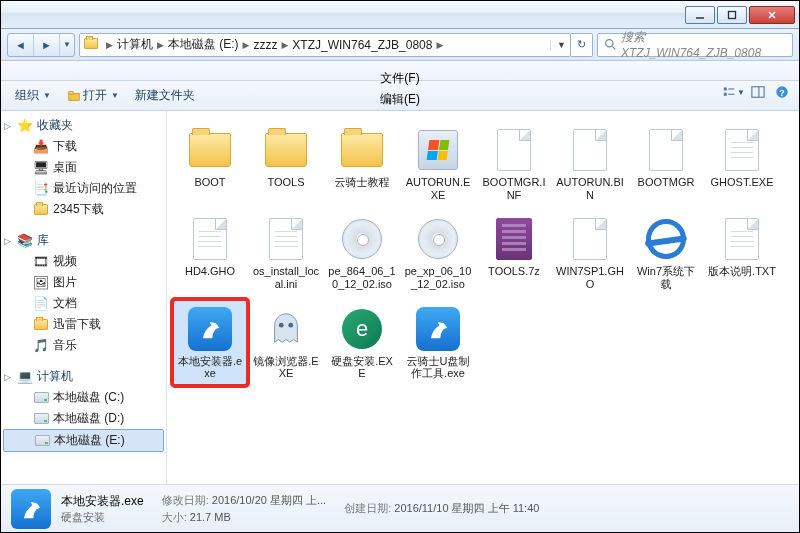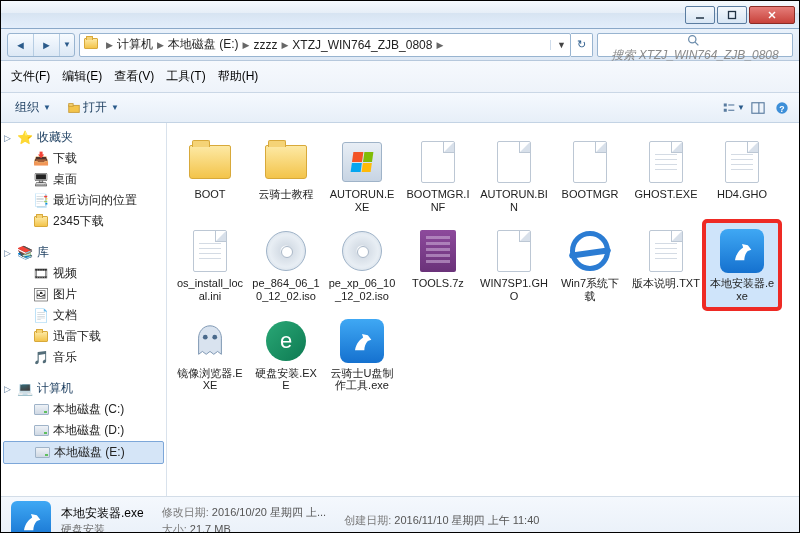--- a/index.html
+++ b/index.html
@@ -15,29 +15,29 @@
 
 .addrrow { height: 32px; background: linear-gradient(#eaf2fb, #dfe9f5); border-bottom: 1px solid #b6c8dc; display: flex; align-items: center; padding: 3px 6px; gap: 4px; }
 .navbtns { display: flex; background: linear-gradient(#f7fbff, #dce8f5); border: 1px solid #98b4d0; border-radius: 3px; height: 24px; overflow: hidden; }
 .navbtn { width: 26px; display: flex; align-items: center; justify-content: center; color: #2a5a8a; font-size: 11px; border-right: 1px solid #b6cde3; }
 .navbtn:last-child { border-right: none; width: 14px; font-size: 8px; }
 .addrbar { flex: 1; height: 24px; background: #fff; border: 1px solid #98b4d0; border-radius: 2px; display: flex; align-items: center; padding: 0 4px; font-size: 12px; color: #222; }
 .addrbar .crumb { display: flex; align-items: center; }
 .addrbar .sep { color: #666; padding: 0 4px; font-size: 9px; }
 .addr-dd { width: 16px; text-align: center; color: #444; font-size: 9px; border-left: 1px solid #cfdceb; margin-left: auto; padding-left: 6px; }
 .addr-ref { width: 22px; height: 24px; border: 1px solid #98b4d0; border-left: none; background: #fff; display: flex; align-items: center; justify-content: center; color: #2a5a8a; font-size: 11px; border-radius: 0 2px 2px 0; margin-left: -4px; }
-.searchbox { width: 196px; height: 24px; background: #fff; border: 1px solid #98b4d0; border-radius: 2px; display: flex; align-items: center; padding: 0 6px; font-size: 12px; color: #8a8a8a; font-style: italic; flex-direction: column; }
+.searchbox { width: 196px; height: 24px; background: #fff; border: 1px solid #98b4d0; border-radius: 2px; display: flex; align-items: center; padding: 0 6px; font-size: 12px; color: #8a8a8a; font-style: italic; }
 .searchbox svg { margin-right: 4px; flex-shrink: 0; }
 
 
-.menubar { height: 32px; background: linear-gradient(#f6f9fd, #eef3fa); border-bottom: 1px solid #cad7e6; display: flex; align-items: center; padding: 7px 4px; font-size: 12px; }
+.menubar { height: 20px; background: linear-gradient(#f6f9fd, #eef3fa); border-bottom: 1px solid #cad7e6; display: flex; align-items: center; padding: 7px 4px; font-size: 12px; flex-direction: column; }
 .menubar span { padding: 2px 6px; cursor: default; }
 
 
-.toolbar { height: 30px; background: linear-gradient(#f5f9fe, #e7eff8); border-bottom: 1px solid #c3d3e4; display: flex; align-items: center; padding: 0 6px; font-size: 12px; color: #1a3c5e; }
+.toolbar { height: 30px; background: linear-gradient(#f5f9fe, #e7eff8); border-bottom: 1px solid #c3d3e4; display: flex; padding: 0 6px; font-size: 12px; color: #1a3c5e; }
 .toolbar .tbtn { padding: 3px 8px; display: flex; align-items: center; gap: 2px; cursor: default; }
 .toolbar .tdd { font-size: 8px; color: #2a5a8a; margin-left: 2px; }
 .toolbar .spacer { flex: 1; }
 .toolbar .ticon { width: 22px; height: 22px; display: flex; align-items: center; justify-content: center; margin-left: 2px; color: #2a5a8a; font-size: 12px; }
 
 
 .main { display: flex; height: 373px; }
 .sidebar { width: 166px; background: #fff; border-right: 1px solid #d9e2ec; overflow-y: auto; font-size: 12px; padding: 4px 0; }
 .sidebar::-webkit-scrollbar { width: 16px; }
 .sidebar::-webkit-scrollbar-track { background: #f0f0f0; border-left: 1px solid #dcdcdc; }
@@ -166,20 +166,21 @@
       <span class="tdd">▼</span>
     </div>
   <div class="tbtn">
       <svg width="14" height="14" viewBox="0 0 16 16">
         <rect x="2" y="5" width="12" height="8" fill="#f3c44b" stroke="#c89a34"></rect>
         <rect x="2" y="3" width="5" height="3" fill="#f5d376" stroke="#c89a34"></rect>
       </svg>
       <span>打开</span>
       <span class="tdd">▼</span>
     </div>
+  <div class="tbtn">新建文件夹</div>
   <div class="spacer"></div>
   <div class="ticon">
       <svg width="14" height="14" viewBox="0 0 16 16">
         <rect x="1" y="2" width="4" height="4" fill="#5a7ca0"></rect>
         <rect x="1" y="9" width="4" height="4" fill="#5a7ca0"></rect>
         <line x1="7" y1="4" x2="15" y2="4" stroke="#5a7ca0" stroke-width="1.5"></line>
         <line x1="7" y1="11" x2="15" y2="11" stroke="#5a7ca0" stroke-width="1.5"></line>
       </svg>
       <span class="tdd">▼</span>
     </div>
@@ -285,20 +286,26 @@
         <div class="item">
           <div class="ico">
             <div class="ico-folder"></div>
           </div>
           <div class="lbl">BOOT</div>
         </div>
         <div class="item">
           <div class="ico">
             <div class="ico-folder"></div>
           </div>
+          <div class="lbl">TOOLS</div>
+        </div>
+        <div class="item">
+          <div class="ico">
+            <div class="ico-folder"></div>
+          </div>
           <div class="lbl">云骑士教程</div>
         </div>
         <div class="item">
           <div class="ico">
             <div class="ico-exe">
               <div class="flag">
                 <span></span>
                 <span></span>
                 <span></span>
                 <span></span>

